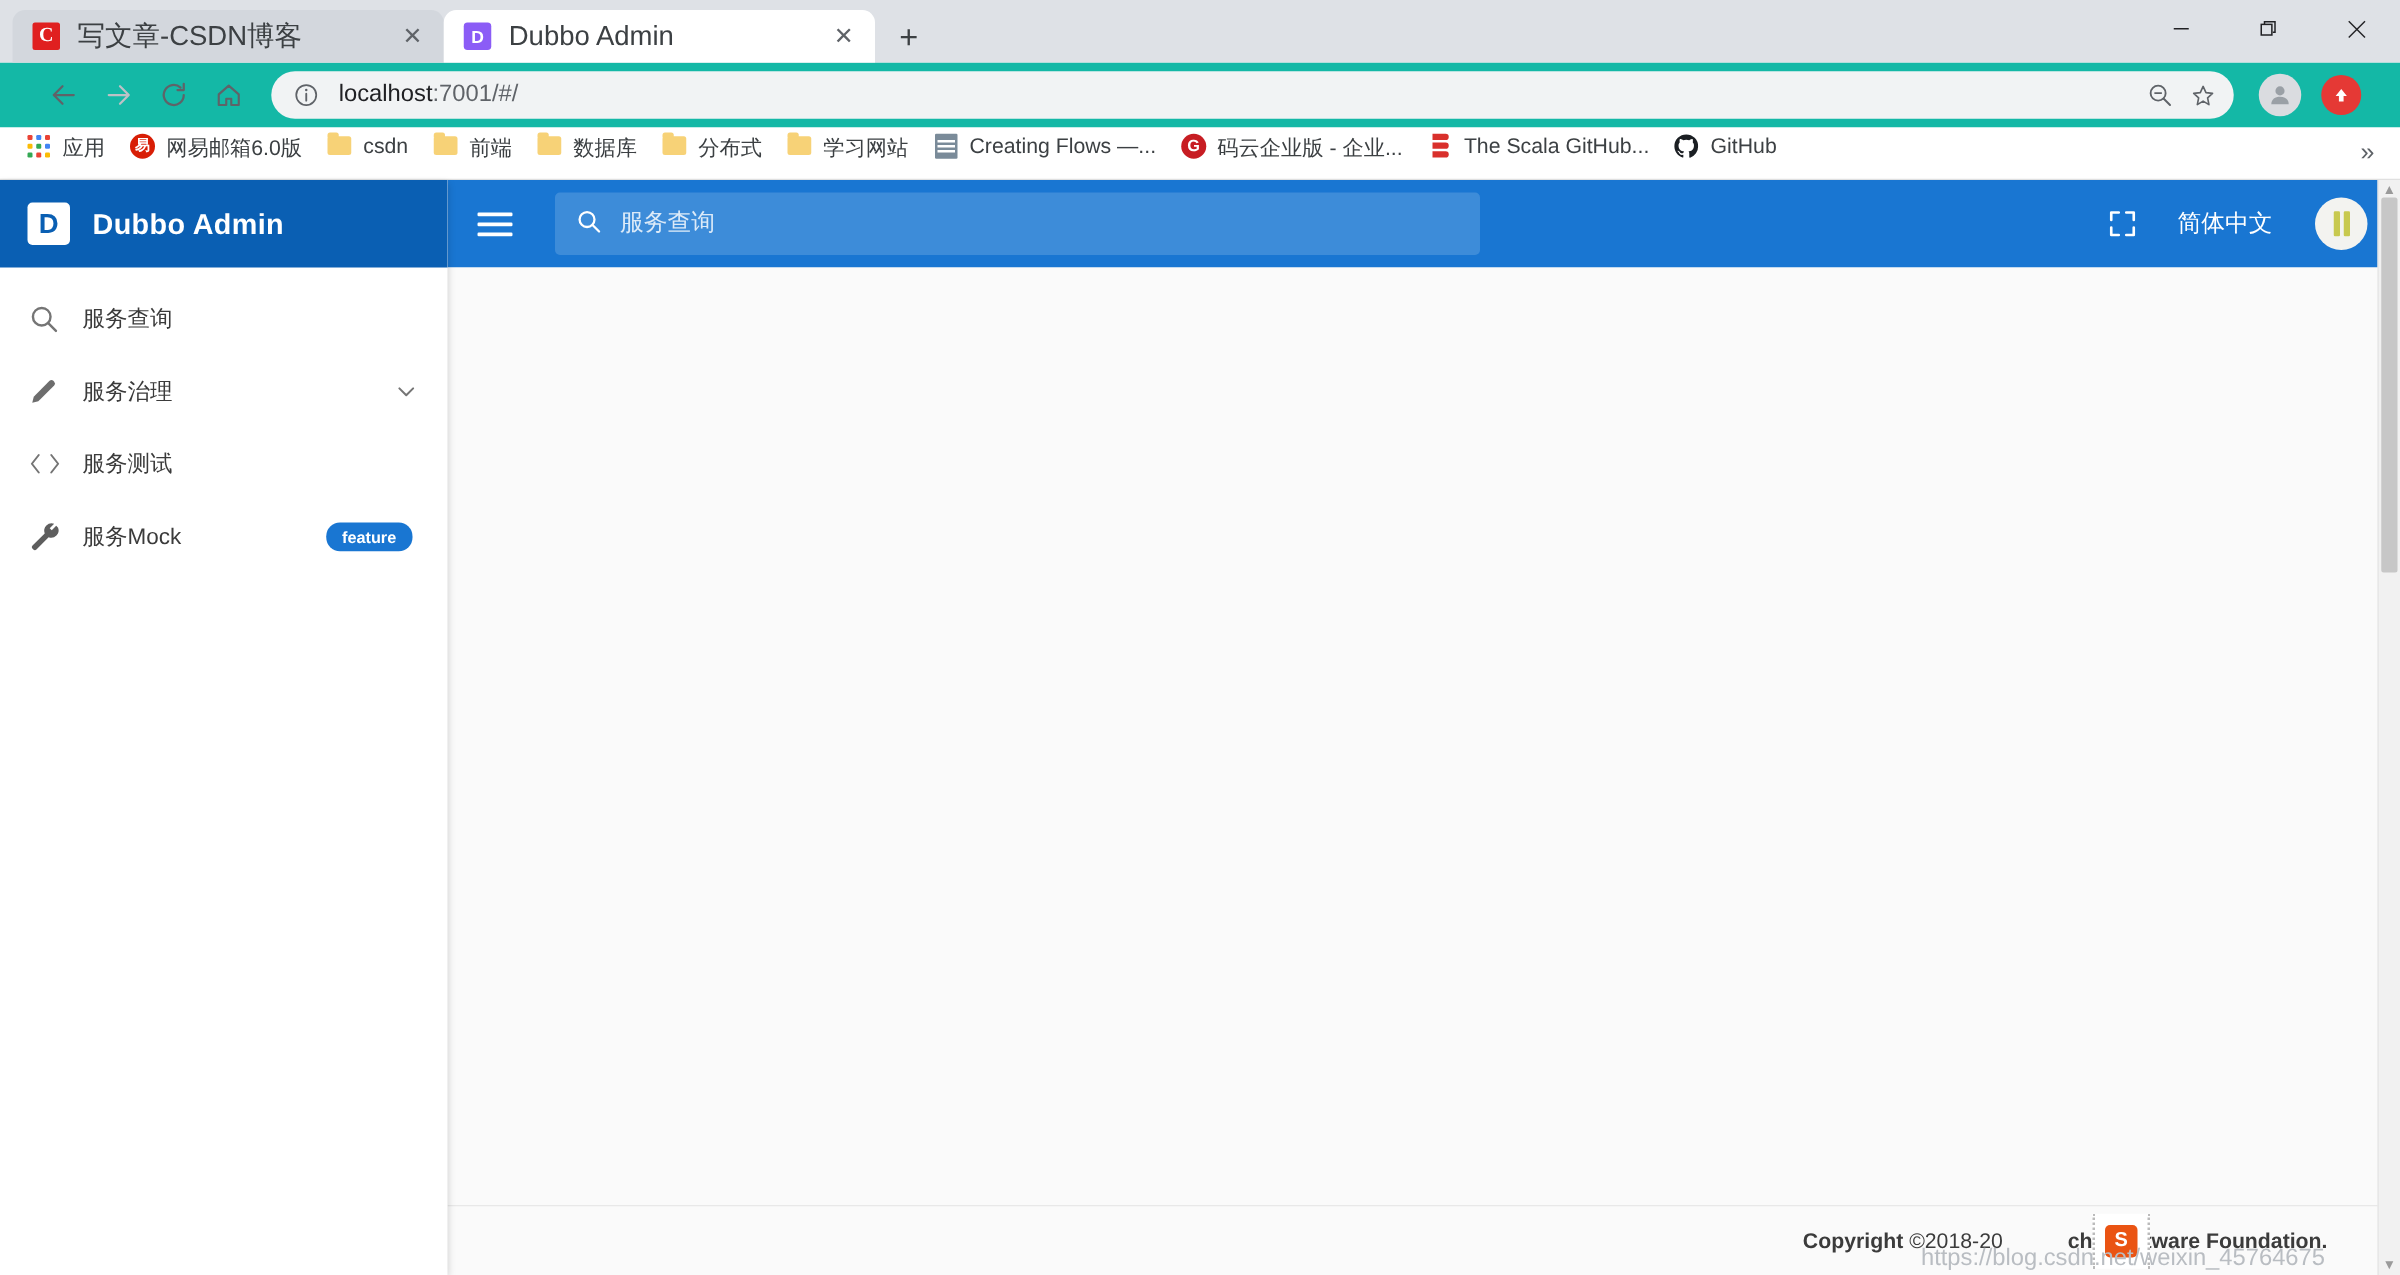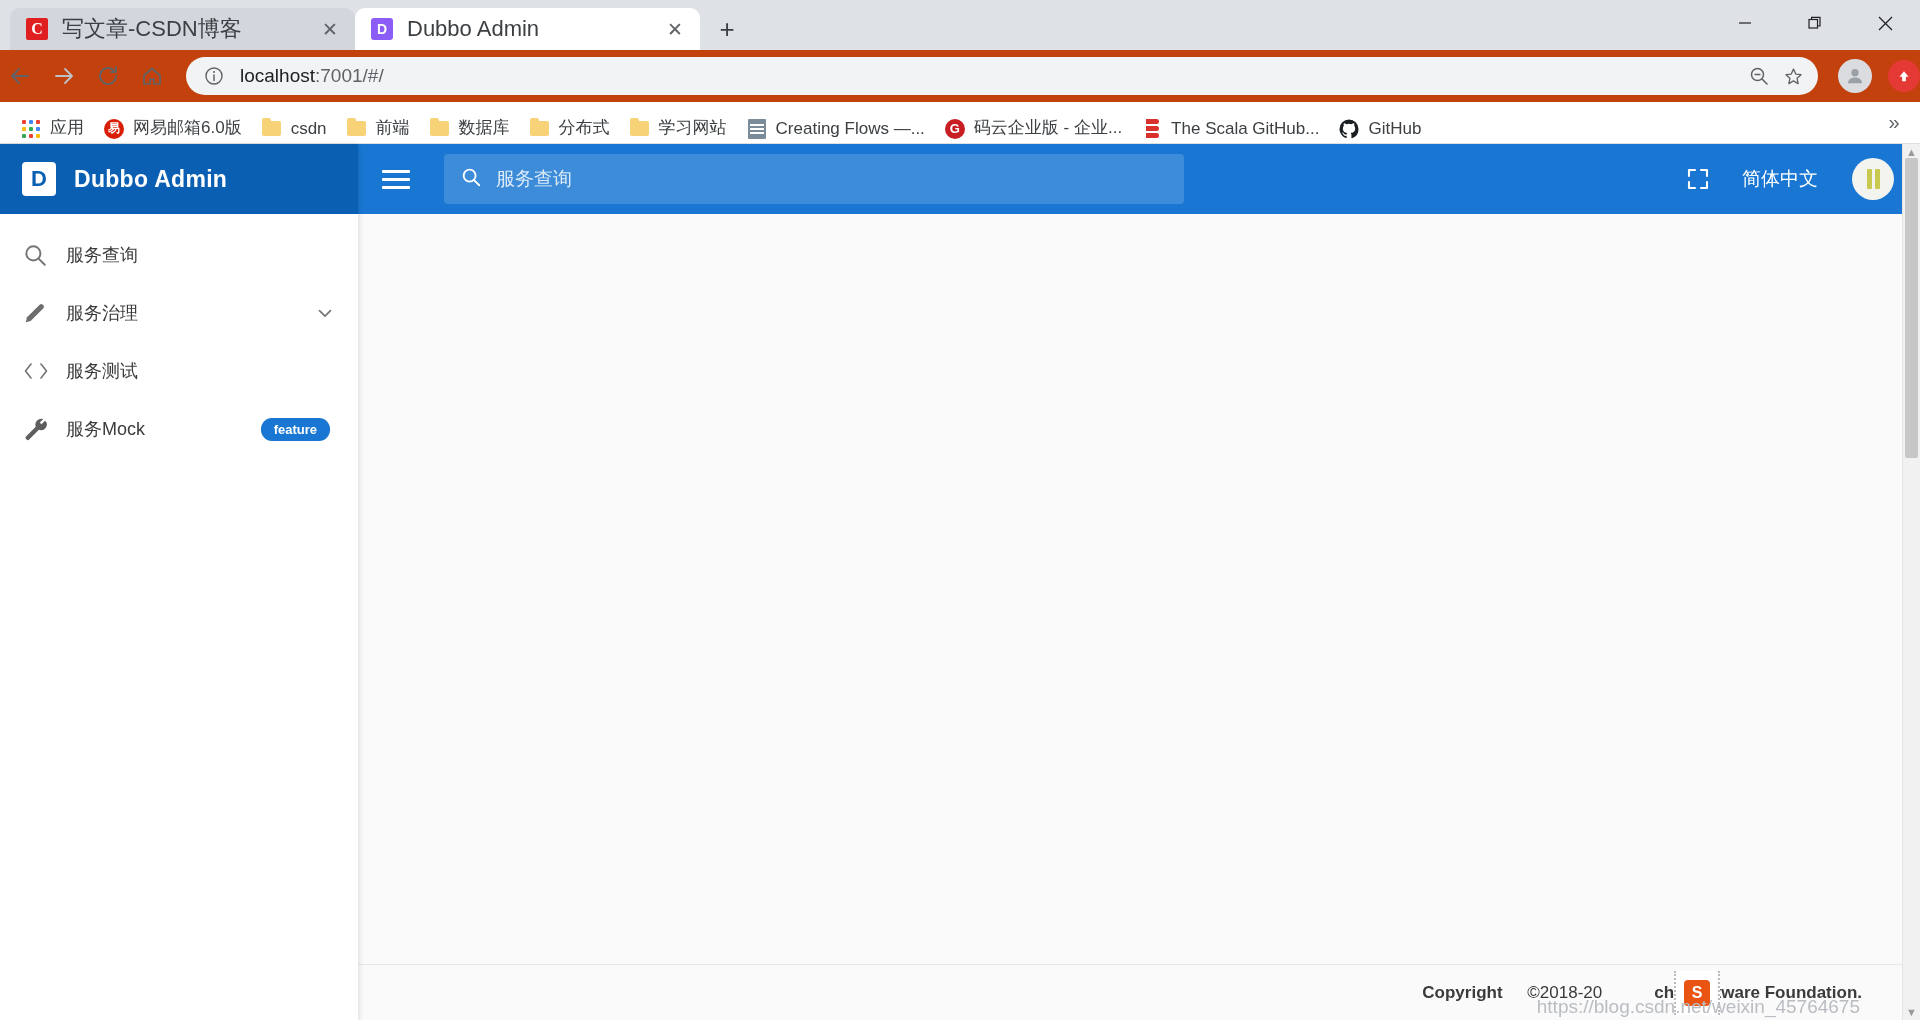--- a/index.html
+++ b/index.html
@@ -75,24 +75,24 @@
   }
   .wc-btn {
     width: 70px; height: 46px;
     display: flex; align-items: center; justify-content: center;
     color: #202124;
   }
 
   
   .browser-toolbar {
     height: 52px;
-    background: #c2410c;
-    display: flex;
-    align-items: center;
-    padding: 0 0;
+    background: #14b8a6;
+    display: flex;
+    align-items: center;
+    padding: 0 31px;
     gap: 4px;
   }
   .nav-btn {
     width: 40px; height: 40px;
     display: flex; align-items: center; justify-content: center;
     color: #5f6368;
     border-radius: 50%;
     flex: 0 0 40px;
   }
   .nav-btn.disabled { color: #bdc1c6; }
@@ -145,21 +145,21 @@
     height: 42px;
     background: #fff;
     display: flex;
     align-items: center;
     padding: 0 12px;
     gap: 2px;
     border-bottom: 1px solid #e0e0e0;
     position: relative;
   }
   .bookmark {
-    display: flex; align-items: flex-end;
+    display: flex; align-items: flex-start;
     height: 32px;
     padding: 0 9px;
     border-radius: 4px;
     font-size: 17px;
     color: #3c4043;
     white-space: nowrap;
     gap: 9px;
   }
   .bm-ico { width: 20px; height: 20px; flex: 0 0 20px; display: flex; align-items: center; justify-content: center; }
   .apps-grid {
@@ -339,21 +339,21 @@
     justify-content: flex-end;
     padding-right: 58px;
     position: relative;
   }
   .copyright {
     font-size: 17px;
     font-weight: bold;
     color: #3b3b3b;
     white-space: nowrap;
   }
-  .copyright .reg { font-weight: normal; margin-left: 20px; }
+  .copyright .reg { font-weight: normal; }
   .wm-badge {
     position: absolute;
     right: 200px;
     top: 6px;
     width: 46px; height: 44px;
     background: #fff;
     display: flex; align-items: center; justify-content: center;
     border-left: 2px dotted #bbb;
     border-right: 2px dotted #bbb;
   }

